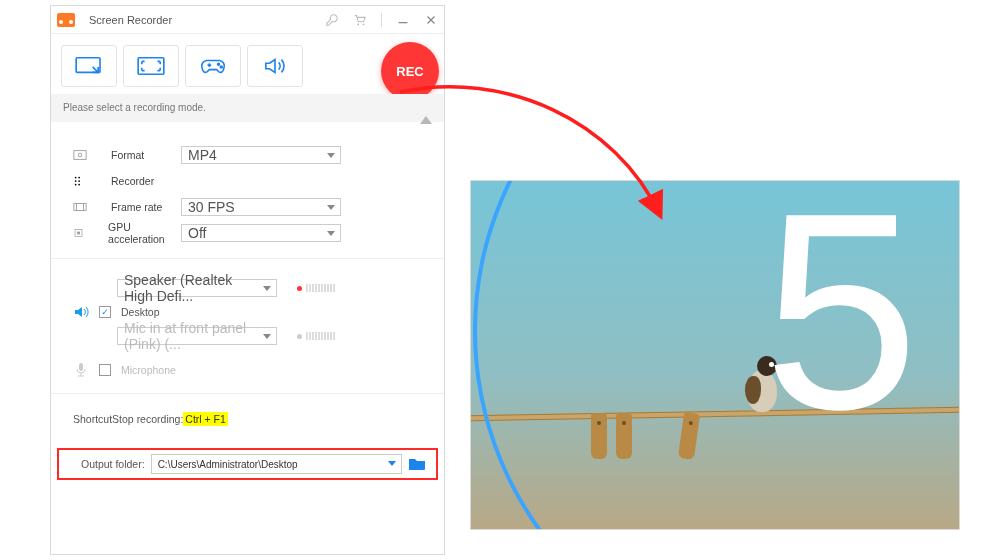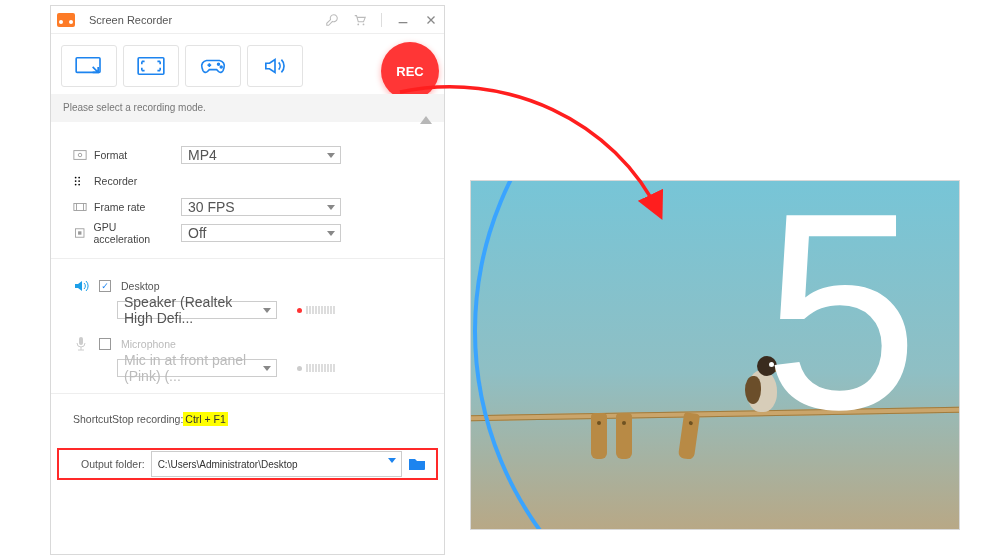--- a/index.html
+++ b/index.html
@@ -43,21 +43,21 @@
   .hintbar { height: 28px; background: #f4f4f4; padding: 8px 12px; font-size: 10px; color: #777; position: relative; }
   .hintbar::after {
     content: ""; position: absolute; right: 12px; bottom: -2px;
     border-left: 6px solid transparent; border-right: 6px solid transparent;
     border-bottom: 8px solid #b7b7b7;
   }
 
   
   .settings { padding: 20px 22px 12px; border-bottom: 1px solid #eee; }
   .row { display: flex; align-items: center; height: 26px; font-size: 10.5px; color: #444; gap: 8px; }
-  .row .lbl { width: 100px; display: flex; align-items: center; gap: 7px; }
+  .row .lbl { width: 100px; display: flex; align-items: center; gap: 24px; }
   .seticon { width: 14px; height: 14px; color: #9a9a9a; }
   .select {
     flex: 0 0 160px; height: 18px; border: 1px solid #ccc; background: #fff;
     font-size: 14px; padding: 0 18px 0 6px; color: #555;
     display: flex; align-items: center; position: relative; cursor: pointer;
   }
   .select::after {
     content: ""; position: absolute; right: 5px; top: 6px;
     border-left: 4px solid transparent; border-right: 4px solid transparent;
     border-top: 5px solid #888;
@@ -82,21 +82,21 @@
   .shortcut { display: flex; align-items: center; padding: 18px 22px 22px; font-size: 10.5px; color: #555; }
   .shortcut .key { background: #ffff00; padding: 1px 2px; color: #333; }
 
   
   .outrow {
     display: flex; align-items: center; gap: 6px; padding: 6px 10px 6px 22px;
     border: 2px solid #ff2929; margin: 0 6px 6px 6px; height: 32px;
     font-size: 10.5px; color: #555;
   }
   .outpath {
-    flex: 1; height: 26px; border: 1px solid #ccc; padding: 0 18px 0 6px;
+    flex: 1; height: 20px; border: 1px solid #ccc; padding: 0 18px 0 6px;
     font-size: 10px; color: #333; display: flex; align-items: center; position: relative;
   }
   .outpath::after {
     content: ""; position: absolute; right: 5px; top: 6px;
     border-left: 4px solid transparent; border-right: 4px solid transparent;
     border-top: 5px solid #1d84ef;
   }
   .browse svg { width: 18px; height: 14px; fill: #1d84ef; }
 
   
@@ -263,76 +263,76 @@
           </svg>
         <span>GPU acceleration</span>
       </div>
       <div class="select">
         <span>Off</span>
       </div>
     </div>
   </div>
 
   <div class="audio">
+    <div class="audiorow indent">
+      <div class="select">
+        <span>Speaker (Realtek High Defi...</span>
+      </div>
+      <div class="level">
+        <span class="dot"></span>
+        <span class="bars">
+            <span></span>
+            <span></span>
+            <span></span>
+            <span></span>
+            <span></span>
+            <span></span>
+            <span></span>
+            <span></span>
+            <span></span>
+            <span></span>
+          </span>
+      </div>
+    </div>
     <div class="audiorow">
       <svg class="audioicon" viewBox="0 0 16 16">
           <path d="M2 6v4h3l4 3V3L5 6H2z" fill="#1d9fe8"></path>
           <path d="M11 5a4 4 0 010 6M13 3a7 7 0 010 10" stroke="#1d9fe8" fill="none"></path>
         </svg>
       <span class="cb checked"></span>
       <span>Desktop</span>
     </div>
-    <div class="audiorow indent">
-      <div class="select">
-        <span>Speaker (Realtek High Defi...</span>
+
+    <div class="audiorow indent muted">
+      <div class="select" style="color:#bbb">
+        <span>Mic in at front panel (Pink) (...</span>
       </div>
       <div class="level">
-        <span class="dot"></span>
+        <span class="dot off"></span>
         <span class="bars">
             <span></span>
             <span></span>
             <span></span>
             <span></span>
             <span></span>
             <span></span>
             <span></span>
             <span></span>
             <span></span>
             <span></span>
           </span>
       </div>
     </div>
-
     <div class="audiorow muted" style="margin-top:10px">
       <svg class="audioicon" viewBox="0 0 16 16">
           <rect x="6" y="1" width="4" height="8" rx="2" fill="#ccc"></rect>
           <path d="M4 7a4 4 0 008 0M8 11v3M5 14h6" stroke="#ccc" fill="none"></path>
         </svg>
       <span class="cb"></span>
       <span>Microphone</span>
-    </div>
-    <div class="audiorow indent muted">
-      <div class="select" style="color:#bbb">
-        <span>Mic in at front panel (Pink) (...</span>
-      </div>
-      <div class="level">
-        <span class="dot off"></span>
-        <span class="bars">
-            <span></span>
-            <span></span>
-            <span></span>
-            <span></span>
-            <span></span>
-            <span></span>
-            <span></span>
-            <span></span>
-            <span></span>
-            <span></span>
-          </span>
-      </div>
     </div>
   </div>
 
   <div class="shortcut">
     <span>Shortcut</span>
     <span>Stop recording:</span>
     <span class="key">Ctrl + F1</span>
   </div>
 
   <div class="outrow">

